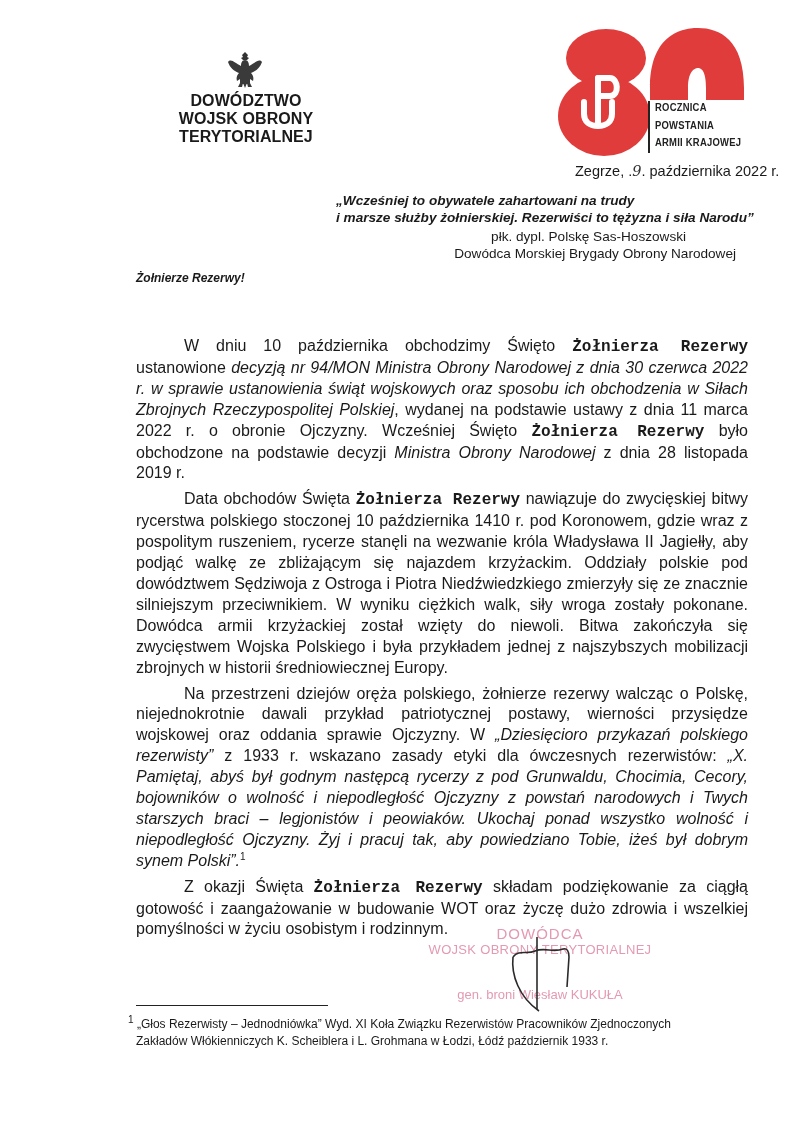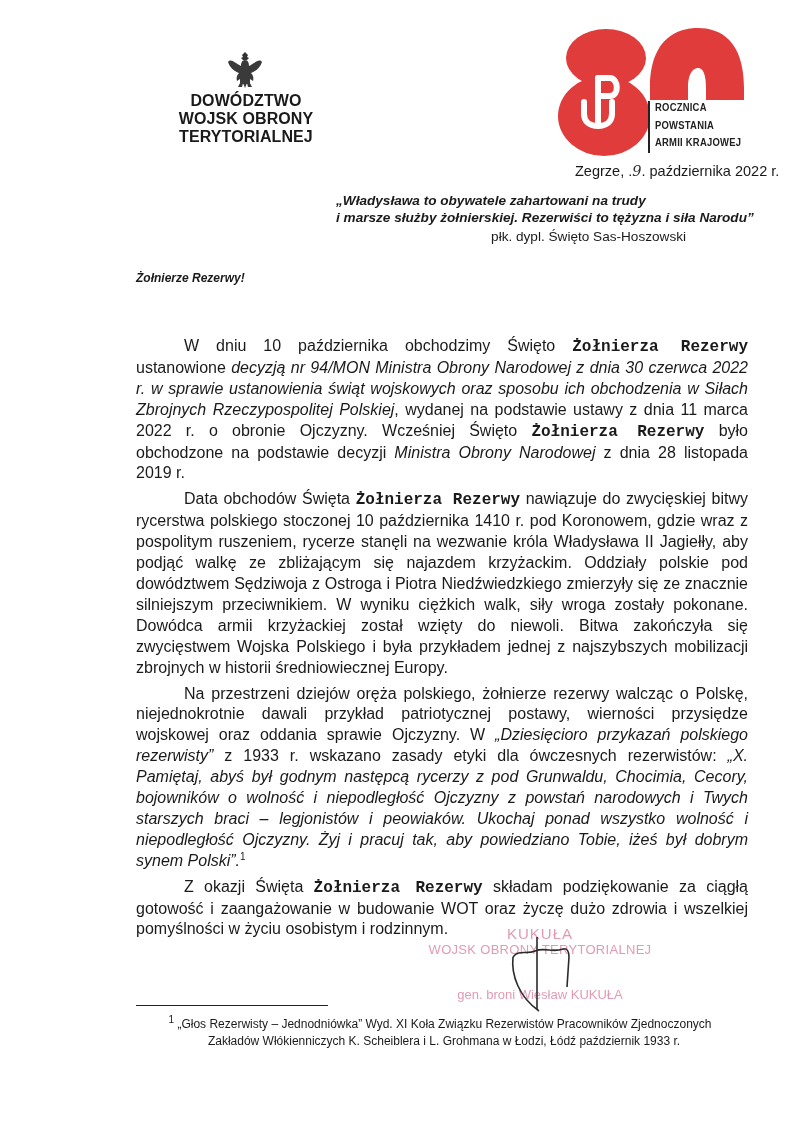--- a/index.html
+++ b/index.html
@@ -37,21 +37,21 @@
 
   
   .stamp { left: 420px; top: 925px; width: 240px; text-align: center; color: #e39ab1; font-size: 14px; }
   .stamp .l1 { font-size: 15px; letter-spacing: 1px; line-height: 17px; }
   .stamp .l2 { font-size: 13px; letter-spacing: 0.3px; line-height: 16px; }
   .stamp .l3 { font-size: 13px; margin-top: 29px; }
   .signature { left: 505px; top: 935px; width: 70px; height: 80px; }
 
   
   .fn-rule { left: 136px; top: 1005px; width: 192px; height: 1px; background: #222; }
-  .footnote { left: 120px; top: 1016px; width: 640px; font-size: 12px; line-height: 17px; text-align: center; }
+  .footnote { left: 128px; top: 1016px; width: 640px; font-size: 12px; line-height: 17px; }
   .footnote .line2 { padding-left: 8px; }
 </style>
 </head>
 <body>
 
 <div class="abs eagle">
   <svg viewBox="0 0 38 42" width="38" height="42">
     <path d="M19 2 l3 3 -1 2 2 1 -2 2 h-4 l-2-2 2-1 -1-2z" fill="#333"></path>
     <path d="M19 10 c-3 0-4 3-4 6 c-6-3-10-8-13-4 c2 6 6 9 11 11 c-2 2-3 5-2 8 l3-2 v5 h10 v-5 l3 2 c1-3 0-6-2-8 c5-2 9-5 11-11 c-3-4-7 1-13 4 c0-3-1-6-4-6z" fill="#3a3a3a"></path>
     <path d="M15 31 l-3 6 h4 l1-4 2 5 2-5 1 4 h4 l-3-6z" fill="#3a3a3a"></path>
@@ -82,38 +82,39 @@
   <div>ROCZNICA</div>
   <div>POWSTANIA</div>
   <div>ARMII KRAJOWEJ</div>
 </div>
 
 <div class="abs date">
   <span>Zegrze, .</span><span class="day">9</span><span>. października 2022 r.</span>
 </div>
 
 <div class="abs motto">
-  <div>„Władysława to obywatele zahartowani na trudy</div>
+  <div>„Wcześniej to obywatele zahartowani na trudy</div>
   <div>i marsze służby żołnierskiej. Rezerwiści to tężyzna i siła Narodu”</div>
 </div>
 <div class="abs motto-author">
-  <div style="padding-right:50px;">płk. dypl. Święto Sas-Hoszowski</div>
+  <div style="padding-right:50px;">płk. dypl. Polskę Sas-Hoszowski</div>
+  <div>Dowódca Morskiej Brygady Obrony Narodowej</div>
 </div>
 
 <div class="abs salutation">Żołnierze Rezerwy!</div>
 
 <div class="abs body-text">
   <p><span>W dniu 10 października obchodzimy Święto </span><b>Żołnierza Rezerwy</b><span> ustanowione </span><i>decyzją nr 94/MON Ministra Obrony Narodowej z dnia 30 czerwca 2022 r. w sprawie ustanowienia świąt wojskowych oraz sposobu ich obchodzenia w Siłach Zbrojnych Rzeczypospolitej Polskiej</i><span>, wydanej na podstawie ustawy z dnia 11 marca 2022 r. o obronie Ojczyzny. Wcześniej Święto </span><b>Żołnierza Rezerwy</b><span> było obchodzone na podstawie decyzji </span><i>Ministra Obrony Narodowej</i><span> z dnia 28 listopada 2019 r.</span></p>
   <p><span>Data obchodów Święta </span><b>Żołnierza Rezerwy</b><span> nawiązuje do zwycięskiej bitwy rycerstwa polskiego stoczonej 10 października 1410 r. pod Koronowem, gdzie wraz z pospolitym ruszeniem, rycerze stanęli na wezwanie króla Władysława II Jagiełły, aby podjąć walkę ze zbliżającym się najazdem krzyżackim. Oddziały polskie pod dowództwem Sędziwoja z Ostroga i Piotra Niedźwiedzkiego zmierzyły się ze znacznie silniejszym przeciwnikiem. W wyniku ciężkich walk, siły wroga zostały pokonane. Dowódca armii krzyżackiej został wzięty do niewoli. Bitwa zakończyła się zwycięstwem Wojska Polskiego i była przykładem jednej z najszybszych mobilizacji zbrojnych w historii średniowiecznej Europy.</span></p>
   <p><span>Na przestrzeni dziejów oręża polskiego, żołnierze rezerwy walcząc o Polskę, niejednokrotnie dawali przykład patriotycznej postawy, wierności przysiędze wojskowej oraz oddania sprawie Ojczyzny. W </span><i>„Dziesięcioro przykazań polskiego rezerwisty”</i><span> z 1933 r. wskazano zasady etyki dla ówczesnych rezerwistów: </span><i>„X. Pamiętaj, abyś był godnym następcą rycerzy z pod Grunwaldu, Chocimia, Cecory, bojowników o wolność i niepodległość Ojczyzny z powstań narodowych i Twych starszych braci – legjonistów i peowiaków. Ukochaj ponad wszystko wolność i niepodległość Ojczyzny. Żyj i pracuj tak, aby powiedziano Tobie, iżeś był dobrym synem Polski”.</i><sup>1</sup></p>
   <p><span>Z okazji Święta </span><b>Żołnierza Rezerwy</b><span> składam podziękowanie za ciągłą gotowość i zaangażowanie w budowanie WOT oraz życzę dużo zdrowia i wszelkiej pomyślności w życiu osobistym i rodzinnym.</span></p>
 </div>
 
 <div class="abs stamp">
-  <div class="l1">KUKUŁA</div>
+  <div class="l1">DOWÓDCA</div>
   <div class="l2">WOJSK OBRONY TERYTORIALNEJ</div>
   <div class="l3">gen. broni Wiesław KUKUŁA</div>
 </div>
 <div class="abs signature">
   <svg viewBox="0 0 70 80" width="70" height="80">
     <path d="M32 2 V74" stroke="#2a2a2a" stroke-width="1.6" fill="none"></path>
     <path d="M8 22 C14 14 22 20 30 16 C40 12 48 18 58 14 C62 13 64 16 64 22 L62 52" stroke="#2a2a2a" stroke-width="1.6" fill="none"></path>
     <path d="M8 22 C6 40 14 62 34 76" stroke="#2a2a2a" stroke-width="1.6" fill="none"></path>
   </svg>
 </div>

